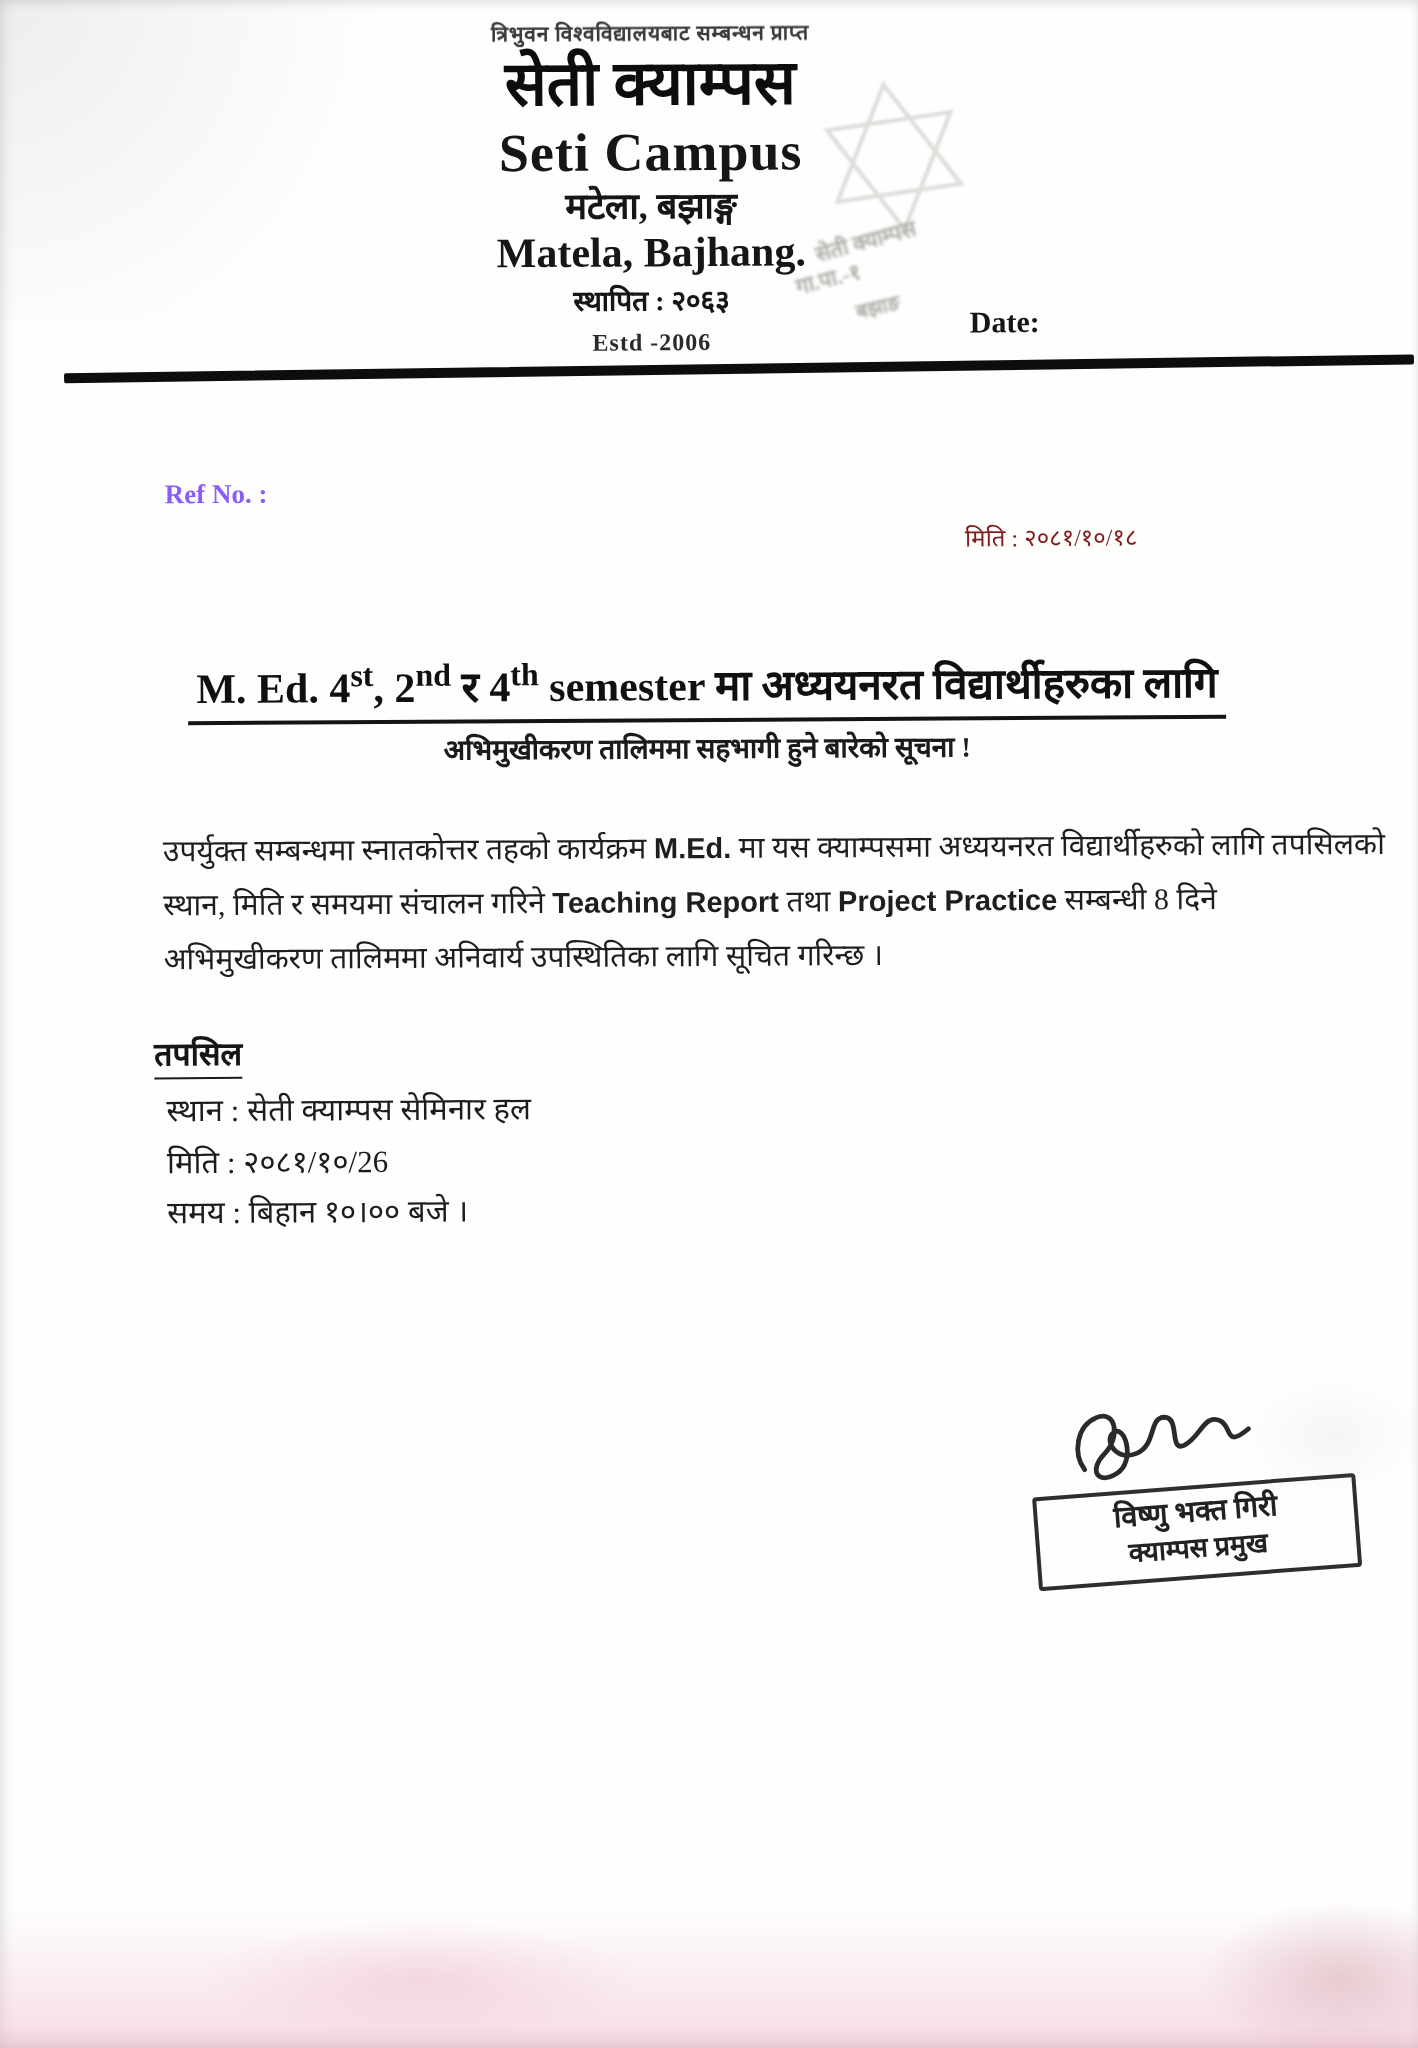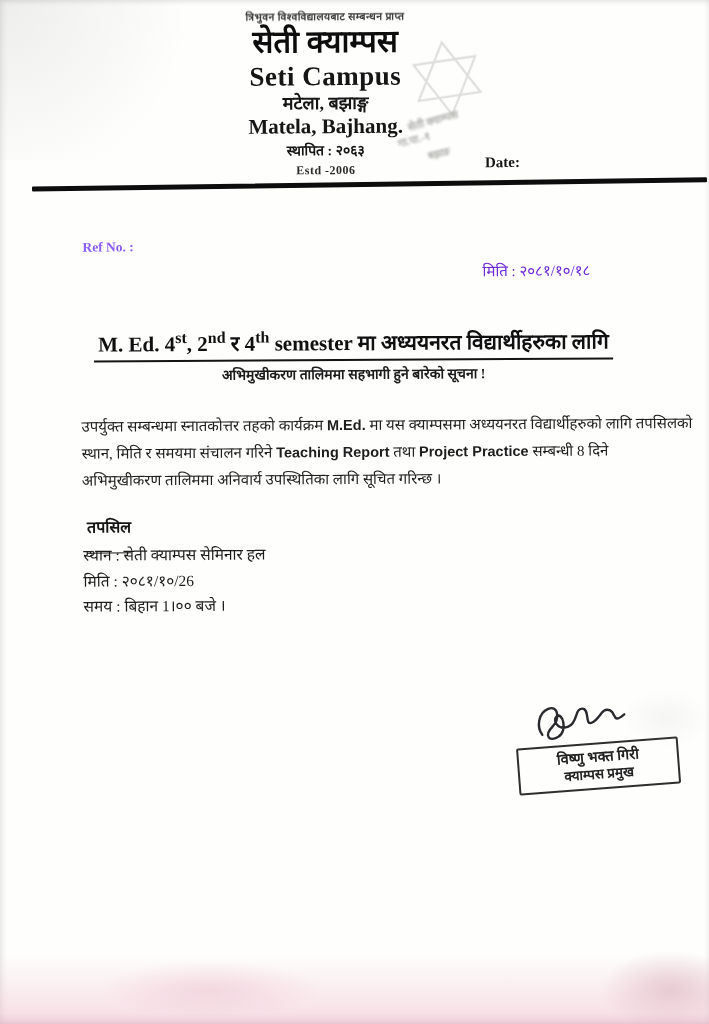--- a/index.html
+++ b/index.html
@@ -28,32 +28,32 @@
   .faded-stamp{left:390px;top:40px;width:130px;height:140px;opacity:0.55;transform:rotate(-8deg);}
   .faded-stamp .star{position:absolute;left:28px;top:0;width:72px;height:78px;opacity:0.5;filter:blur(0.6px);}
   .fs-line{position:absolute;color:#6b6f66;font-weight:bold;filter:blur(0.9px);white-space:nowrap;}
   .fs1{left:18px;top:70px;font-size:11px;transform:rotate(-7deg);}
   .fs2{left:6px;top:86px;font-size:11px;transform:rotate(-6deg);}
   .fs3{left:34px;top:104px;font-size:10px;transform:rotate(-5deg);}
   .date-label{left:487px;top:155px;font-size:15px;font-weight:bold;}
   .rule{left:34px;top:182px;width:675px;height:5px;background:#0d0d0d;transform:rotate(-0.45deg);border-radius:1px;}
   .ref-no{left:84px;top:202px;font-size:13.5px;font-weight:bold;color:#8b5cf6;margin-top:36px;}
   
-  .miti-line{left:484px;top:261px;font-size:15px;color:#6d28d9;}
+  .miti-line{left:484px;top:261px;font-size:12px;color:#7f1d1d;}
   
   .title-wrap{left:0;top:328px;width:709px;text-align:center;}
   .title-inner{display:inline-block;font-size:21px;font-weight:bold;color:#101010;border-bottom:2.5px solid #141414;padding:0 4px 3px 4px;}
   .title-inner sup{font-size:16px;}
   .subtitle{left:0;top:364px;width:709px;text-align:center;font-size:14px;font-weight:bold;color:#1b1b1b;}
   
   .body-par{left:82px;top:412px;width:566px;font-size:15px;color:#1e1e1e;}
   .body-line{line-height:27px;white-space:nowrap;}
   .body-line .lat{font-family:"Liberation Sans", sans-serif;font-weight:bold;font-size:14.5px;text-align:center;}
   
-  .tapasil-head{left:87px;top:514px;font-size:16px;font-weight:bold;border-bottom:1.5px solid #1a1a1a;padding-bottom:15px;}
+  .tapasil-head{left:77px;top:514px;font-size:16px;font-weight:bold;border-bottom:1.5px solid #1a1a1a;padding-bottom:1px;}
   .detail-row{left:83px;font-size:15.5px;color:#1c1c1c;}
   .d-venue{top:542px;}
   .d-date{top:568px;}
   .d-time{top:593px;}
   
   .sig-svg{left:527px;top:698px;width:108px;height:52px;}
   .stamp-box{left:516px;top:744px;width:150px;border:2px solid #2e2e2e;border-radius:2px;
     transform:rotate(-4deg);text-align:center;padding:3px 4px 4px 4px;color:#222;background:rgba(255,255,255,0.2);}
   .stamp-name{font-size:14.5px;font-weight:bold;line-height:1.3;}
   .stamp-post{font-size:13.5px;font-weight:bold;line-height:1.25;}
@@ -107,21 +107,21 @@
 
     <div class="body-par abs">
       <div class="body-line"><span>उपर्युक्त सम्बन्धमा स्नातकोत्तर तहको कार्यक्रम </span><span class="lat">M.Ed.</span><span> मा यस क्याम्पसमा अध्ययनरत विद्यार्थीहरुको लागि तपसिलको</span></div>
       <div class="body-line"><span>स्थान,  मिति र समयमा संचालन गरिने  </span><span class="lat">Teaching Report</span><span> तथा </span><span class="lat">Project Practice</span><span> सम्बन्धी 8 दिने</span></div>
       <div class="body-line">अभिमुखीकरण तालिममा अनिवार्य उपस्थितिका लागि सूचित गरिन्छ ।</div>
     </div>
 
     <div class="tapasil-head abs">तपसिल</div>
     <div class="detail-row d-venue abs">स्थान : सेती क्याम्पस सेमिनार हल</div>
     <div class="detail-row d-date abs">मिति : २०८१/१०/26</div>
-    <div class="detail-row d-time abs">समय : बिहान 1।०० बजे ।</div>
+    <div class="detail-row d-time abs">समय : बिहान १०।०० बजे ।</div>
 
     <div class="sig-svg abs">
       <svg width="108" height="52" viewBox="0 0 108 52">
         <path d="M14,38 C8,30 10,16 20,12 C30,8 32,22 24,30 C16,38 20,46 30,40 C40,34 34,14 28,20 C24,24 30,34 40,30 C50,26 46,12 54,12 C62,12 56,30 64,26 C72,22 74,10 82,14 C88,17 84,28 96,18" fill="none" stroke="#2a2a2e" stroke-width="2.4" stroke-linecap="round"></path>
       </svg>
     </div>
     <div class="stamp-box abs">
       <div class="stamp-name">विष्णु भक्त गिरी</div>
       <div class="stamp-post">क्याम्पस प्रमुख</div>
     </div>

